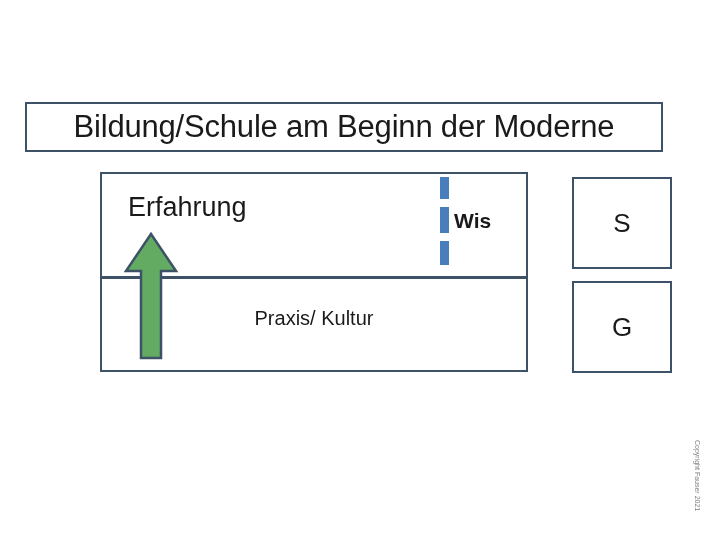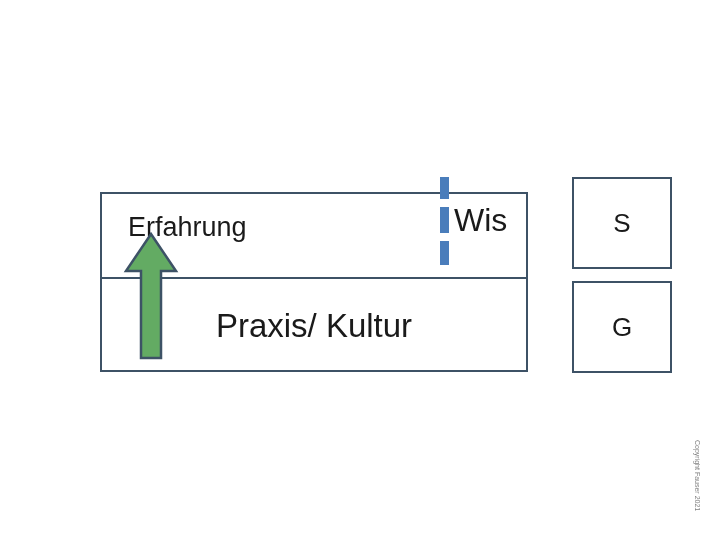--- a/index.html
+++ b/index.html
@@ -44,21 +44,20 @@
     position: absolute;
     box-sizing: border-box;
     border: 2px solid #3d5266;
     background: #ffffff;
   }
   .box-erfahrung {
     left: 100px;
     top: 172px;
     width: 428px;
     height: 106px;
-    margin-top: 20px;
   }
   .box-praxis {
     left: 100px;
     top: 277px;
     width: 428px;
     height: 95px;
   }
   .label-erfahrung {
     position: absolute;
     left: 26px;
@@ -66,21 +65,21 @@
     font-size: 27px;
     color: #1a1a1a;
     white-space: nowrap;
   }
   .label-praxis {
     position: absolute;
     left: 0;
     right: 0;
     top: 28px;
     text-align: center;
-    font-size: 33px;
+    font-size: 20px;
     color: #1a1a1a;
     white-space: nowrap;
   }
 
   
   .dashed-divider {
     position: absolute;
     left: 440px;
     top: 177px;
     width: 9px;
@@ -100,24 +99,25 @@
     position: absolute;
     left: 454px;
     top: 172px;
     width: 72px;
     height: 98px;
     display: flex;
     flex-direction: column;
     justify-content: center;
   }
   .wissen-line {
-    font-size: 32px;
+    font-size: 21px;
     color: #1a1a1a;
     line-height: 1.18;
     white-space: nowrap;
+    font-weight: bold;
   }
 
   
   .arrow {
     position: absolute;
     left: 123px;
     top: 231px;
     width: 56px;
     height: 130px;
   }
@@ -169,20 +169,23 @@
     position: absolute;
     left: 11px;
     top: 0;
   }
 </style>
 </head>
 <body>
 
 <div id="slide">
 
+  <div class="title-box">
+    <div class="title-text">Bildung/Schule am Beginn der Moderne</div>
+  </div>
 
   <div class="box box-erfahrung">
     <div class="label-erfahrung">Erfahrung</div>
   </div>
 
   <div class="dashed-divider">
     <span class="dash-a"></span>
     <span class="dash-b"></span>
     <span class="dash-c"></span>
   </div>

